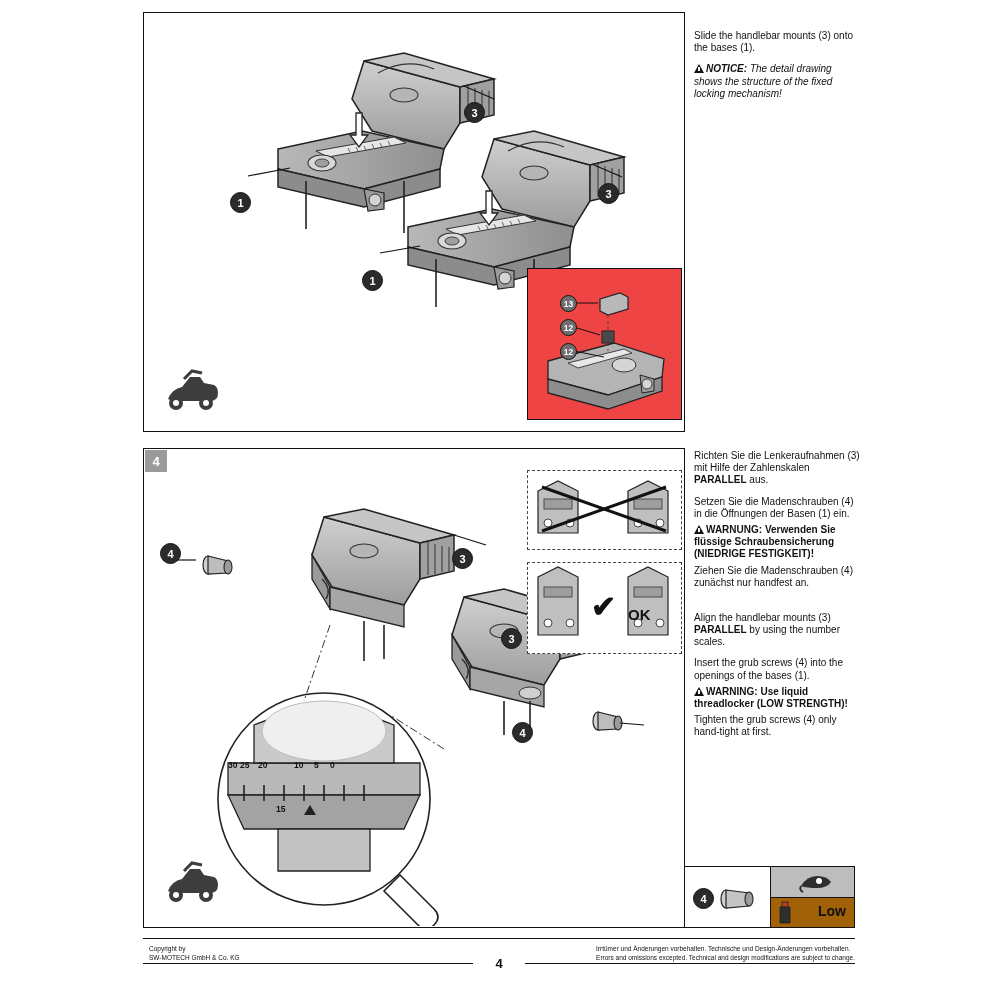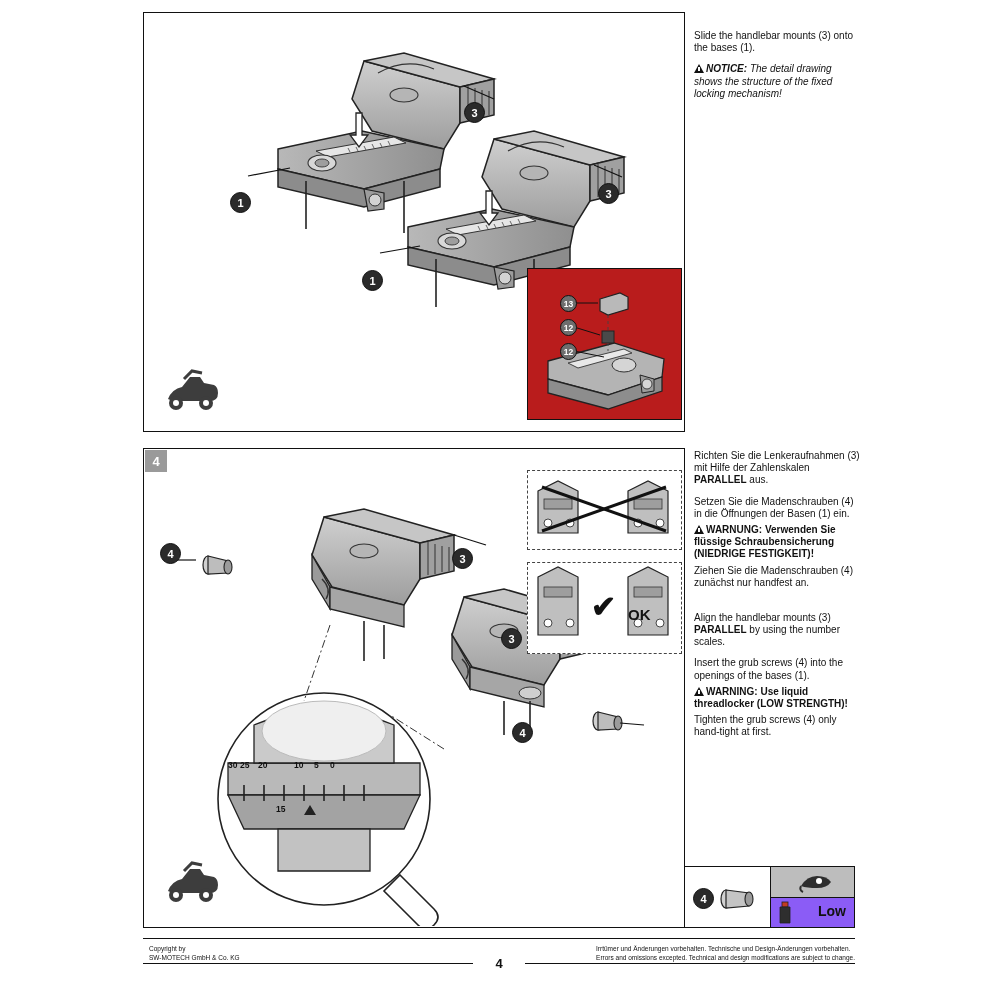--- a/index.html
+++ b/index.html
@@ -123,21 +123,21 @@
     position: absolute;
     top: 24px;
     height: 1px;
     background: #111;
   }
 
   
   .inset {
     position: absolute;
     border: 1.2px solid #111;
-    background: #b91c1c;
+    background: #ef4444;
     box-sizing: border-box;
   }
   #inset-detail { left: 527px; top: 268px; width: 155px; height: 152px; }
 
   .dashframe {
     position: absolute;
     border: 1.2px dashed #444;
     box-sizing: border-box;
     background: #fff;
   }
@@ -154,21 +154,21 @@
     display: flex;
   }
   #tool-left {
     width: 85px;
     border-right: 1.2px solid #111;
     position: relative;
   }
   #tool-right {
     flex: 1;
     position: relative;
-    background: #8b5cf6;
+    background: #a16207;
   }
   #tool-right-top {
     height: 30px;
     background: #bdbdbd;
     border-bottom: 1.2px solid #111;
     position: relative;
   }
   #tool-right-bot {
     height: 29px;
     position: relative;

